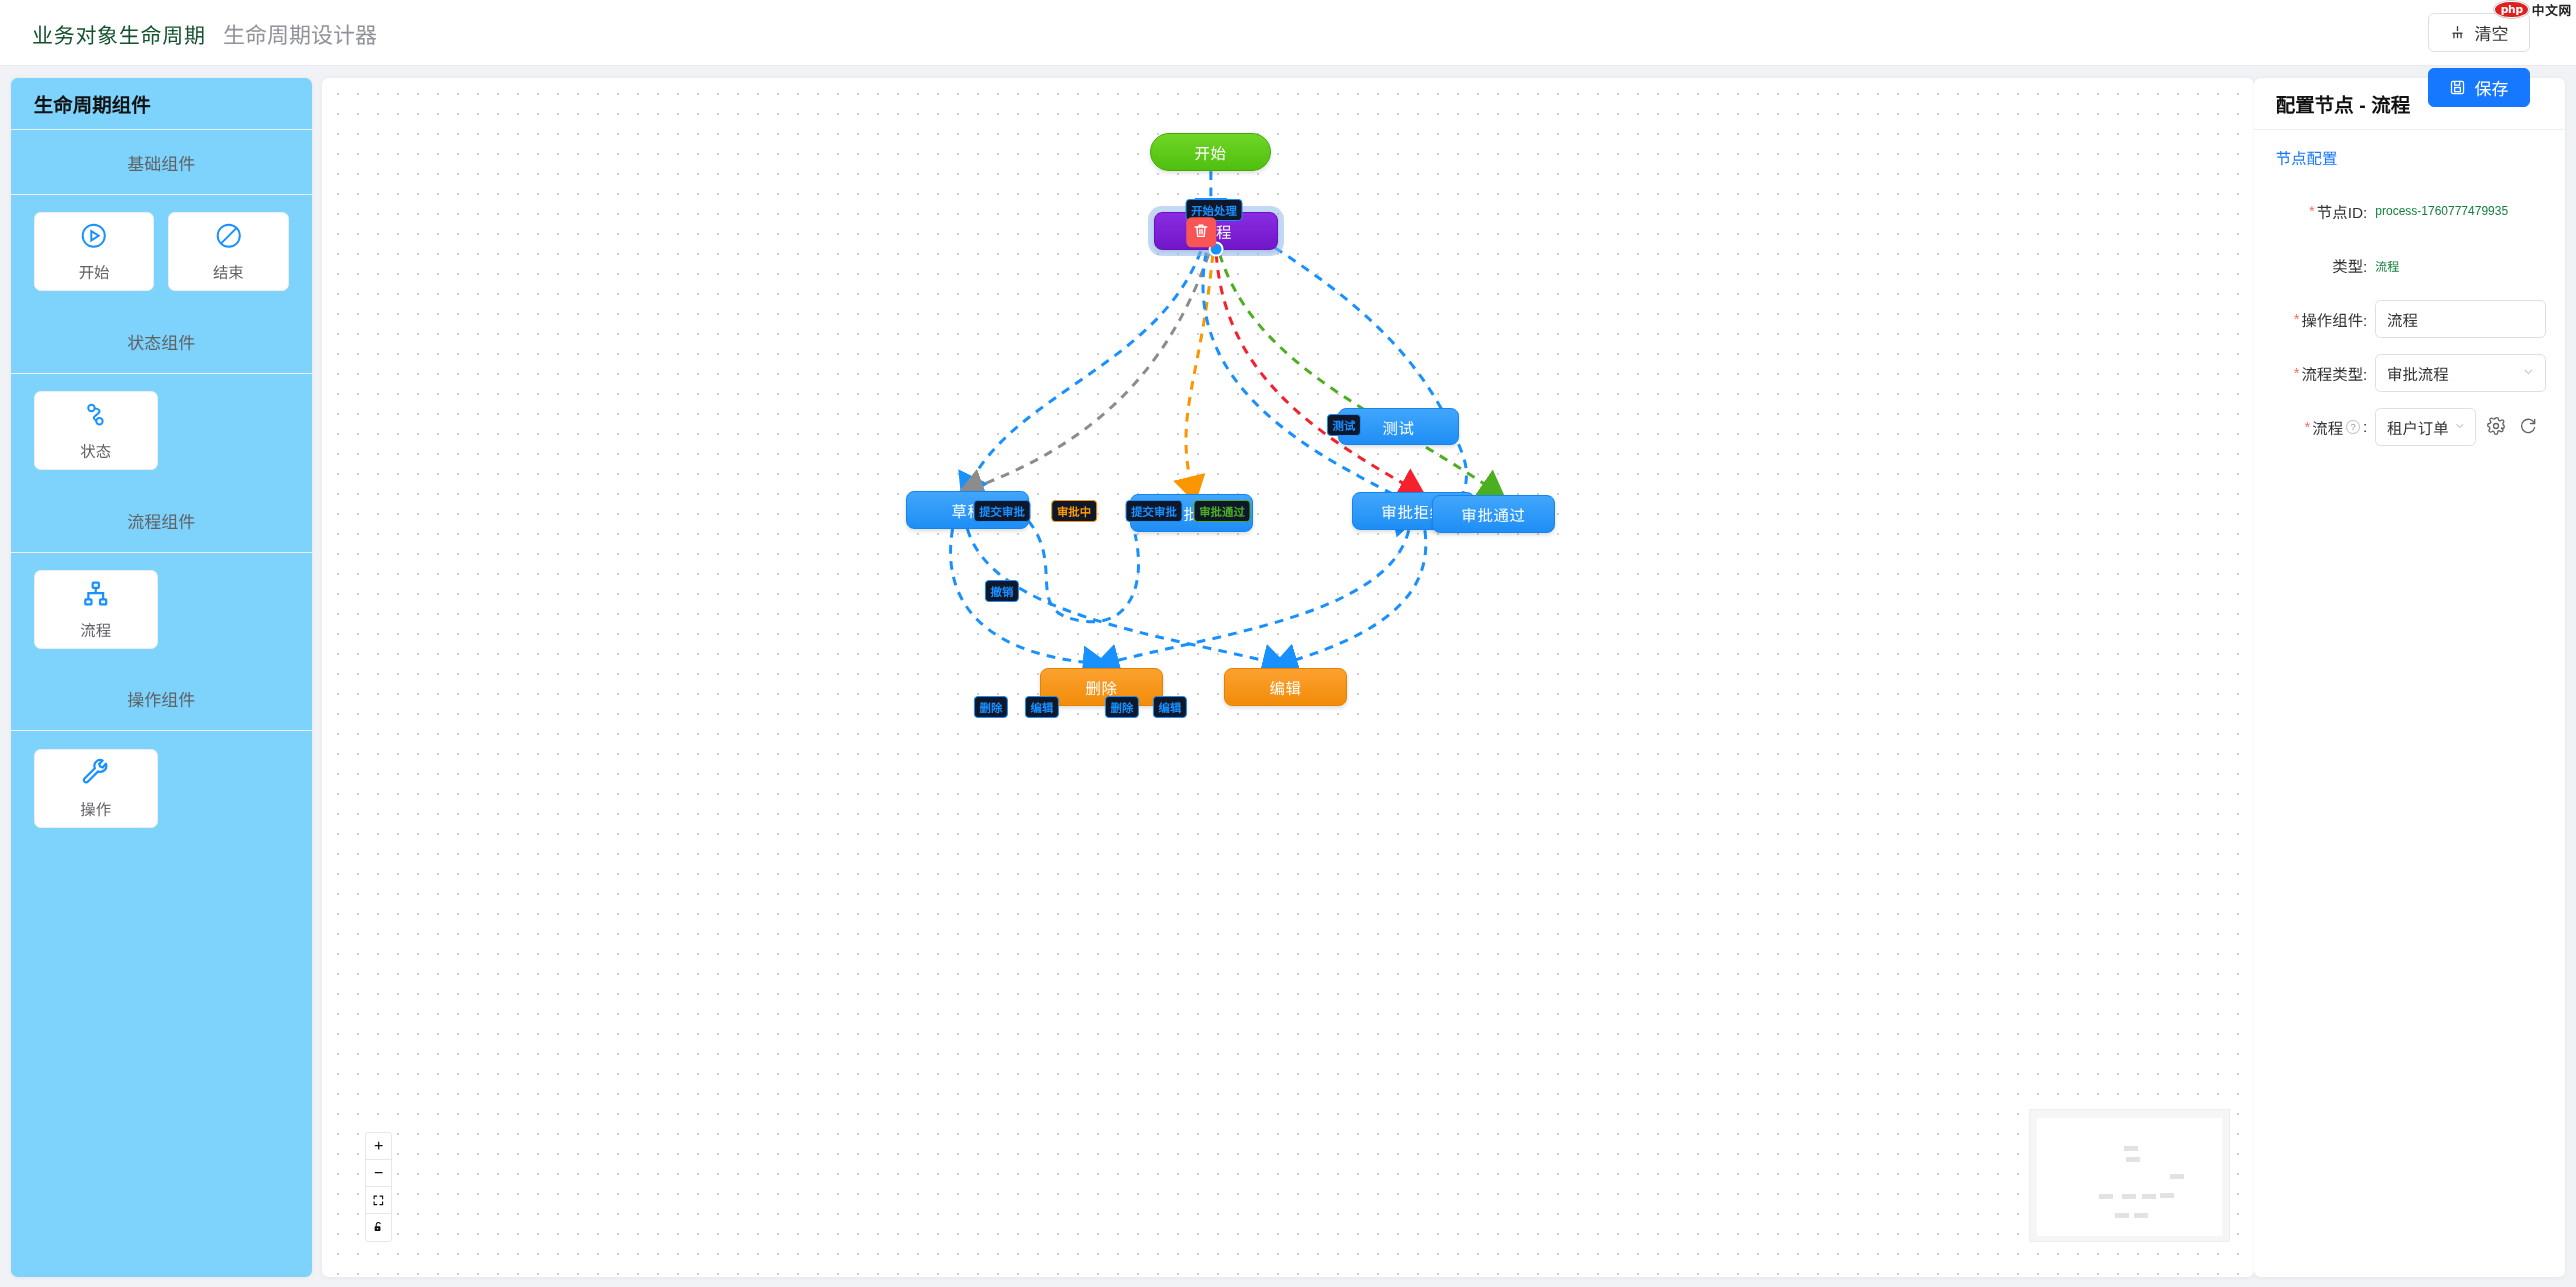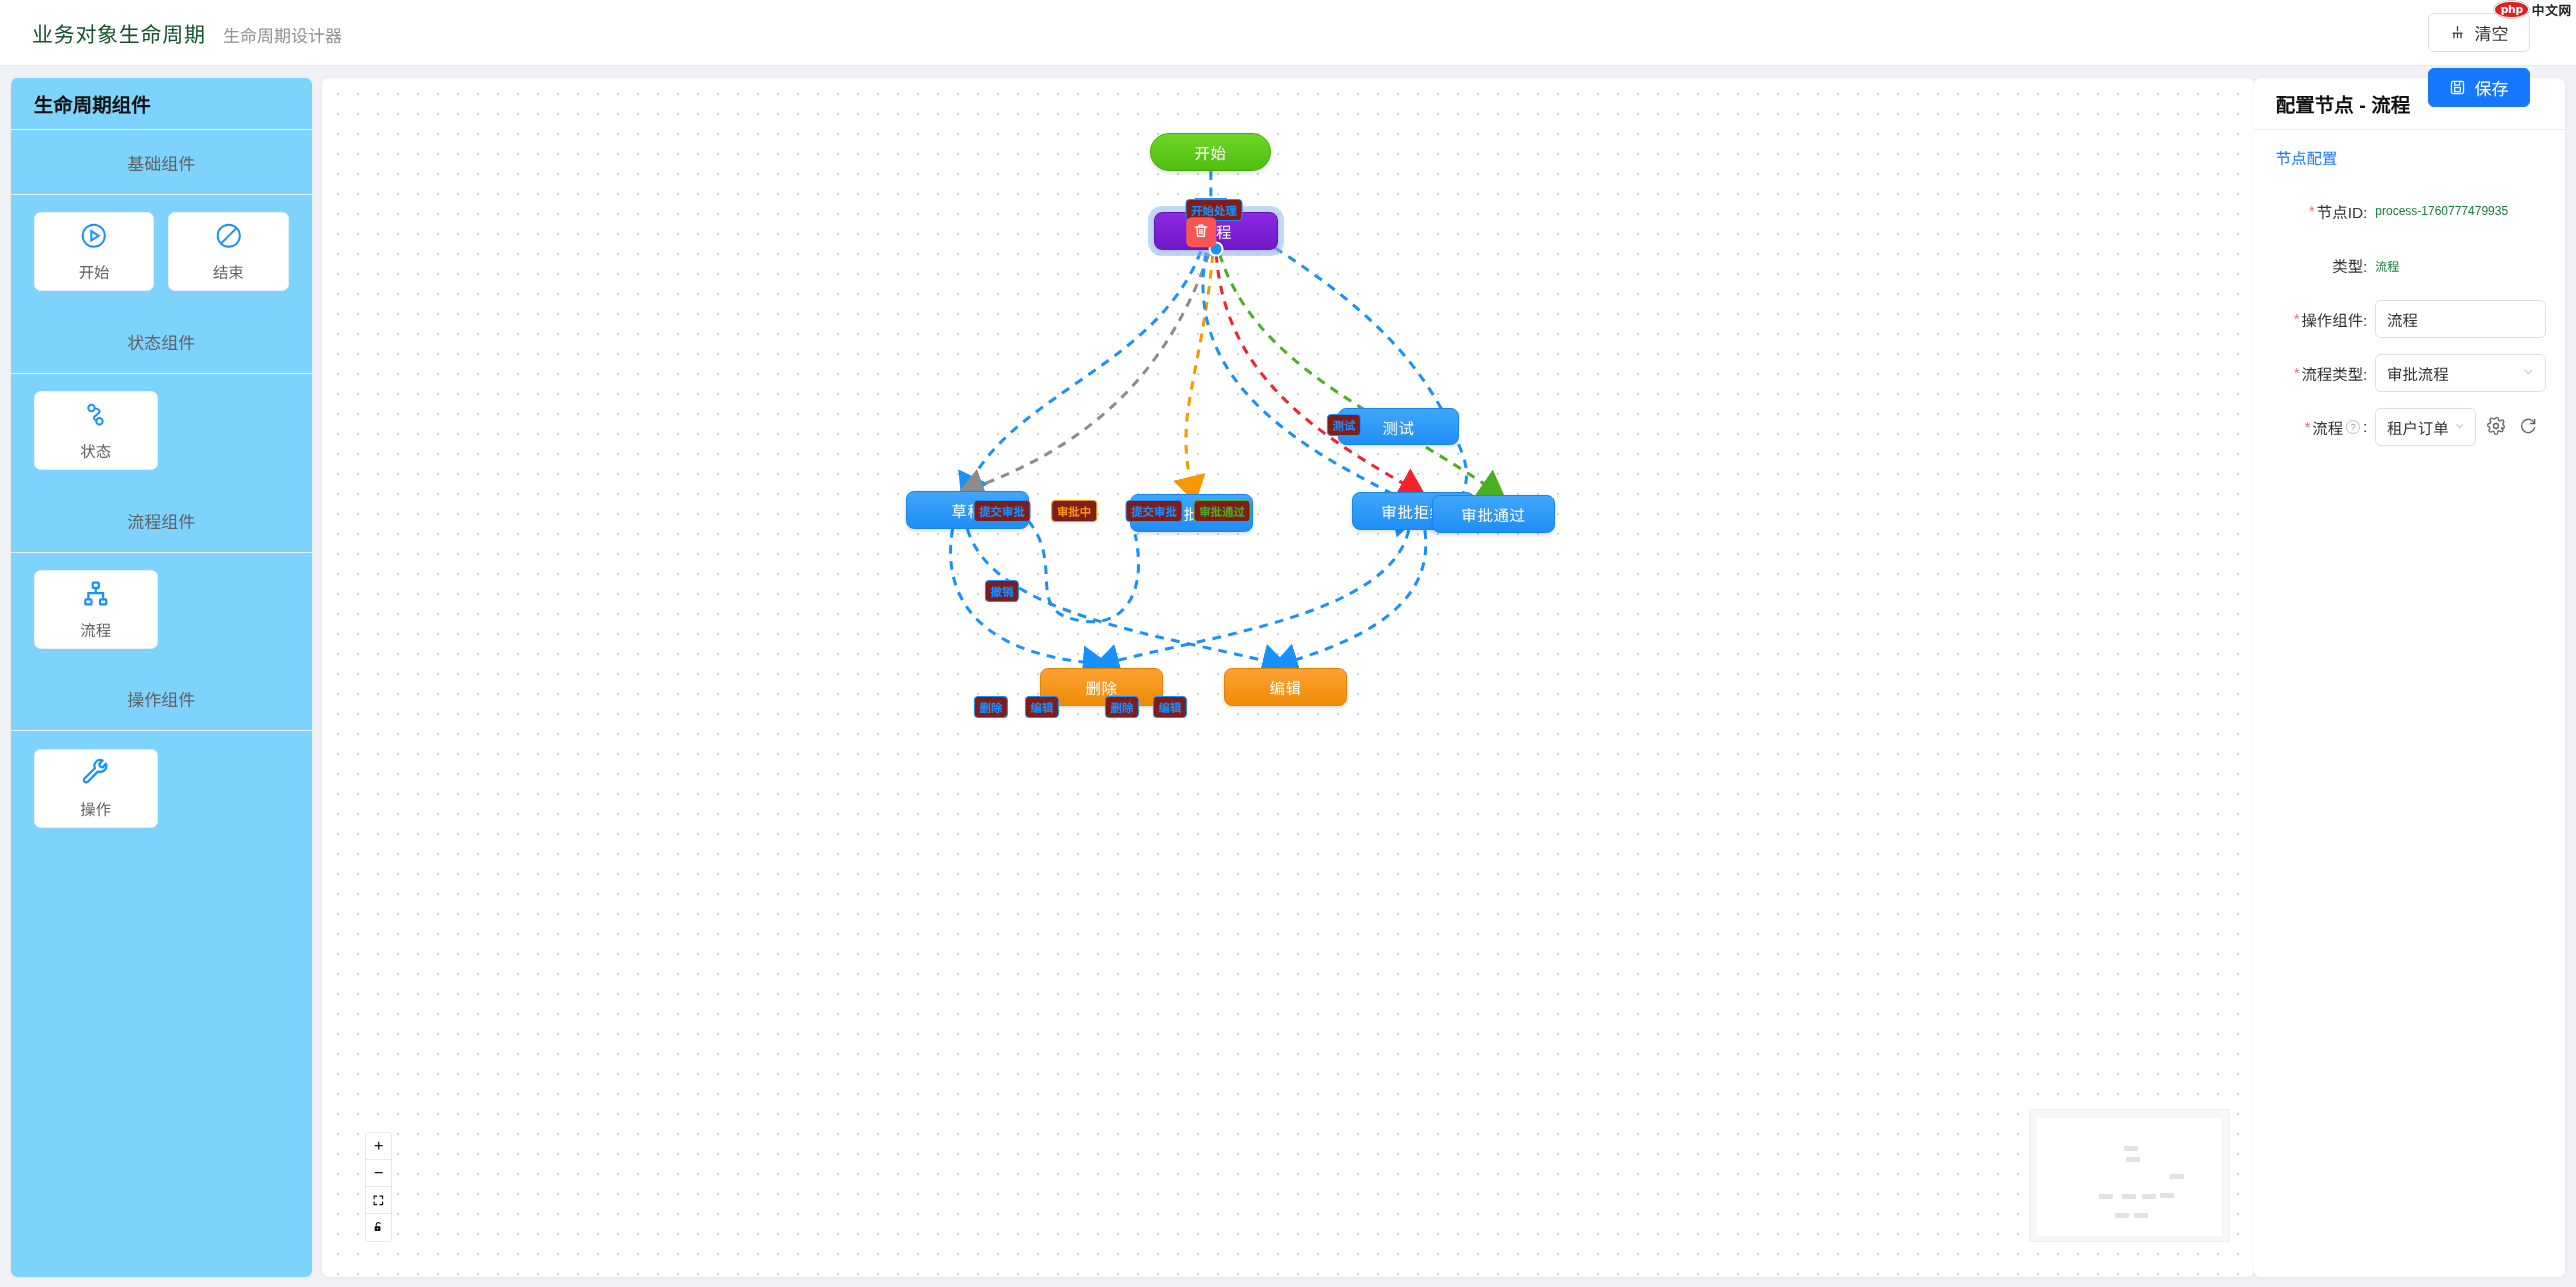--- a/index.html
+++ b/index.html
@@ -15,21 +15,21 @@
   .header {
     position: absolute; left: 0; top: 0;
     width: 2576px; height: 66px;
     background: #ffffff;
     border-bottom: 0.7px solid #e8eaed;
     display: flex; align-items: center;
     z-index: 40;
   }
   .header-titles { display: flex; align-items: baseline; margin-left: 32px; }
   .app-title { font-size: 21px; font-weight: normal; color: #14532d; letter-spacing: 0.7px; }
-  .app-subtitle { font-size: 17px; color: #909399; margin-left: 17.4px; }
+  .app-subtitle { font-size: 22px; color: #909399; margin-left: 17.4px; }
   .header-actions { margin-left: auto; margin-right: 29.5px; display: flex; align-items: center; gap: 16px; flex-direction: column; }
 
   .btn {
     height: 39px; border-radius: 6px;
     display: inline-flex; align-items: center; justify-content: center;
     gap: 8.7px; padding: 0 20px;
     font-size: 17px; cursor: pointer; white-space: nowrap;
     border: 0.7px solid #dcdfe6; background: #fff; color: #333;
   }
   .btn-primary { background: #1677ff; border-color: #1677ff; color: #fff; }
@@ -127,21 +127,21 @@
     transform: translate(-50%,-50%);
     box-shadow: 0 0 2px rgba(0,0,0,0.25);
     cursor: crosshair;
   }
 
   .edge-label {
     position: absolute;
     transform: translate(-50%,-50%);
     padding: 2px 4.7px;
     font-size: 11.4px; font-weight: bold;
-    background: #7f1d1d; border-radius: 4px;
+    background: #0f172a; border-radius: 4px;
     white-space: nowrap; cursor: pointer;
   }
   .el-blue   { color: #1890ff; border: 1.1px solid #1890ff; }
   .el-orange { color: #fa9600; border: 1.1px solid #fa9600; }
   .el-green  { color: #4caf22; border: 1.1px solid #4caf22; }
 
   .edge-delete {
     position: absolute; transform: translate(-50%,-50%);
     width: 29.5px; height: 29.5px; border-radius: 5.4px;
     background: #f95555; color: #fff;

